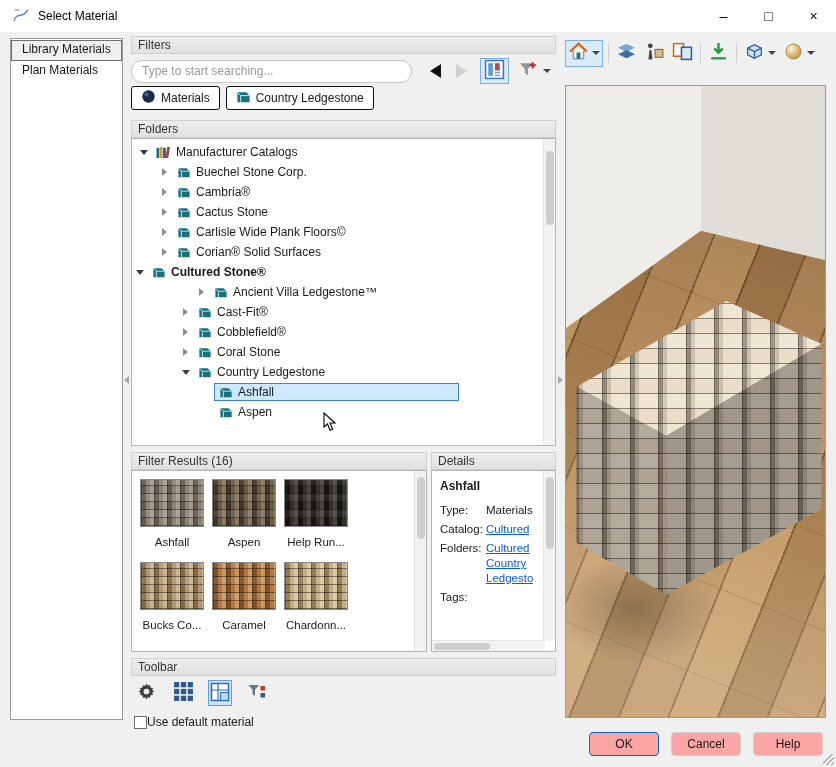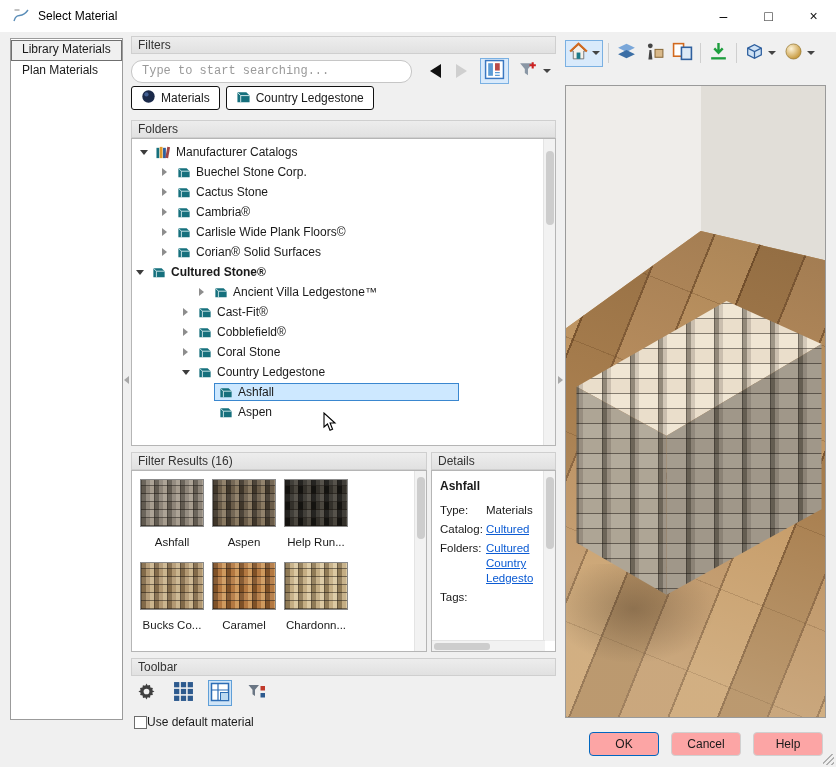--- a/index.html
+++ b/index.html
@@ -21,21 +21,21 @@
   
   .hdr{position:absolute;height:18px;background:linear-gradient(#ededed,#e1e1e1);border:1px solid #cfcfcf;display:flex;align-items:center;padding:0 6px;font-size:12px;color:#333}
   #filters-hdr{left:131px;top:36px;width:425px}
   #folders-hdr{left:131px;top:120px;width:425px}
   #results-hdr{left:131px;top:452px;width:296px}
   #details-hdr{left:431px;top:452px;width:125px}
   #toolbar-hdr{left:131px;top:658px;width:425px}
 
   
   #search-row{position:absolute;left:131px;top:58px;width:425px;height:26px;display:flex;align-items:center}
-  #search-input{width:281px;height:23px;border:1px solid #c6c6c6;border-radius:11px;padding:0 10px;font-size:12px;color:#444;font-family:Liberation Mono, monospace;background:#fff;outline:none}
+  #search-input{width:281px;height:23px;border:1px solid #c6c6c6;border-radius:11px;padding:0 10px;font-size:12px;color:#444;font-family:Liberation Sans, sans-serif;background:#fff;outline:none}
   #search-input::placeholder{color:#9a9a9a}
   .nav-arrow{width:26px;height:24px;display:flex;align-items:center;justify-content:center}
   .tri-left{width:0;height:0;border-right:11px solid #111;border-top:7px solid transparent;border-bottom:7px solid transparent}
   .tri-right{width:0;height:0;border-left:11px solid #cfcfcf;border-top:7px solid transparent;border-bottom:7px solid transparent}
   .sr-btn{height:26px;display:flex;align-items:center;justify-content:center;padding:0 3px;margin-left:6px;gap:2px}
   .sr-btn.selected{background:#d9eafb;border:1px solid #7ab0e2}
   .caret{width:0;height:0;border-top:4px solid #444;border-left:4px solid transparent;border-right:4px solid transparent;margin-left:2px}
 
   #chips-row{position:absolute;left:131px;top:86px;display:flex;gap:6px}
   .chip{display:inline-flex;align-items:center;gap:5px;border:1.5px solid #111;border-radius:3px;background:#fff;height:24px;padding:0 9px;font-size:12px}
@@ -242,33 +242,33 @@
   </div>
       <div class="tree-row" style="padding-left: 25px;">
     <span class="chev collapsed"></span>
     <span class="tinner">
       <span class="ticon">
             <svg width="14" height="13" viewBox="0 0 16 15">
               <path d="M1.5 2.5 h9.5 l3.5 3.5 v7 h-13 z" fill="#16707d"></path>
               <path d="M1.5 2.5 l3.5 3.5 h9.5 M5 6 v7" fill="none" stroke="#dff0f2" stroke-width="1"></path>
             </svg>
           </span>
+      <span class="tlabel">Cambria®</span>
+    </span>
+  </div>
+      <div class="tree-row" style="padding-left: 25px;">
+    <span class="chev collapsed"></span>
+    <span class="tinner">
+      <span class="ticon">
+            <svg width="14" height="13" viewBox="0 0 16 15">
+              <path d="M1.5 2.5 h9.5 l3.5 3.5 v7 h-13 z" fill="#16707d"></path>
+              <path d="M1.5 2.5 l3.5 3.5 h9.5 M5 6 v7" fill="none" stroke="#dff0f2" stroke-width="1"></path>
+            </svg>
+          </span>
       <span class="tlabel">Cactus Stone</span>
-    </span>
-  </div>
-      <div class="tree-row" style="padding-left: 25px;">
-    <span class="chev collapsed"></span>
-    <span class="tinner">
-      <span class="ticon">
-            <svg width="14" height="13" viewBox="0 0 16 15">
-              <path d="M1.5 2.5 h9.5 l3.5 3.5 v7 h-13 z" fill="#16707d"></path>
-              <path d="M1.5 2.5 l3.5 3.5 h9.5 M5 6 v7" fill="none" stroke="#dff0f2" stroke-width="1"></path>
-            </svg>
-          </span>
-      <span class="tlabel">Cambria®</span>
     </span>
   </div>
       <div class="tree-row" style="padding-left: 25px;">
     <span class="chev collapsed"></span>
     <span class="tinner">
       <span class="ticon">
             <svg width="14" height="13" viewBox="0 0 16 15">
               <path d="M1.5 2.5 h9.5 l3.5 3.5 v7 h-13 z" fill="#16707d"></path>
               <path d="M1.5 2.5 l3.5 3.5 h9.5 M5 6 v7" fill="none" stroke="#dff0f2" stroke-width="1"></path>
             </svg>

